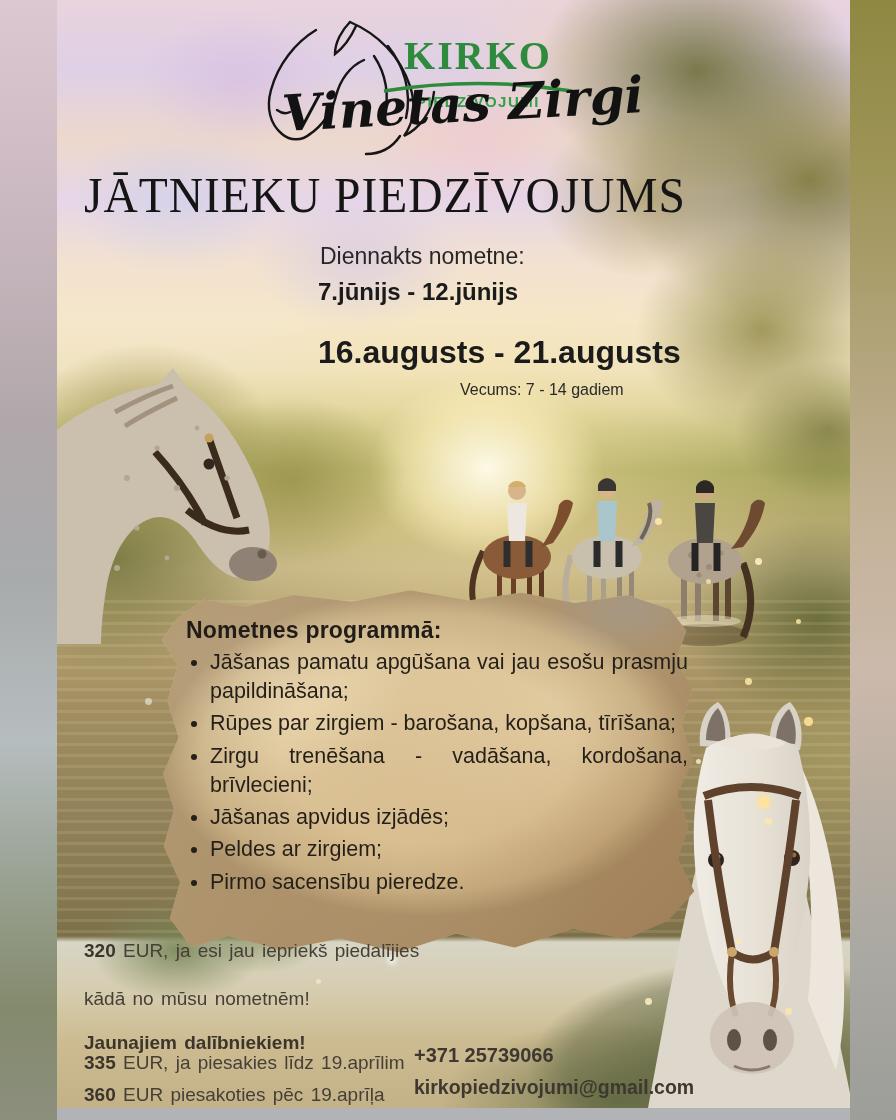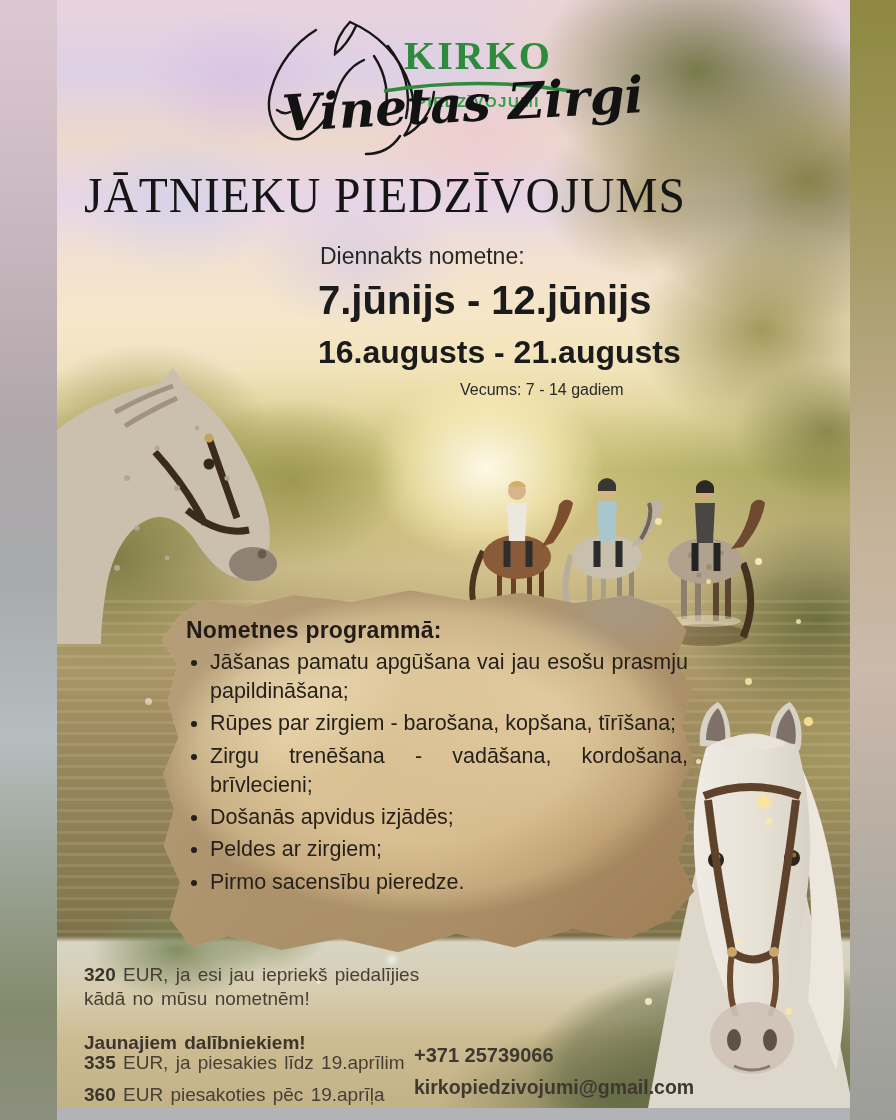--- a/index.html
+++ b/index.html
@@ -86,21 +86,21 @@
     font-weight:bold;font-size:15px;letter-spacing:1.5px;color:#33a04a;}
   .script-name{position:absolute;left:282px;top:84px;width:380px;
     font-family:"DejaVu Serif",serif;font-style:italic;font-weight:600;font-size:50px;
     color:#121212;transform:rotate(-3deg);transform-origin:left center;}
 
   
   .title{position:absolute;left:40px;top:166px;width:690px;text-align:center;
     font-family:"Liberation Serif",serif;font-size:50px;color:#151515;letter-spacing:1px;
     transform:scaleX(.95);}
   .camp-type{position:absolute;left:320px;top:243px;font-size:23px;color:#262626;}
-  .date1{position:absolute;left:318px;top:278px;font-size:40px;font-weight:bold;color:#1b1b1b;}
+  .date1{position:absolute;left:318px;top:278px;font-size:24px;font-weight:bold;color:#1b1b1b;}
   .date2{position:absolute;left:318px;top:334px;font-size:32px;font-weight:bold;color:#1b1b1b;}
   .age{position:absolute;left:460px;top:381px;font-size:16px;color:#2a2a2a;}
 
   
   .parchment{position:absolute;left:163px;top:590px;width:530px;height:362px;
     transform:rotate(-.6deg);
     clip-path:polygon(3% 7%,8% 2%,16% 4%,25% 1%,36% 3%,47% 0%,58% 3%,68% 1%,78% 4%,88% 2%,
       96% 6%,99% 12%,97% 20%,100% 28%,98% 38%,100% 48%,97% 57%,99% 66%,97% 75%,100% 84%,
       95% 92%,87% 97%,77% 94%,66% 99%,55% 95%,44% 100%,33% 96%,22% 99%,12% 95%,5% 98%,
       1% 90%,3% 80%,0% 70%,2% 60%,0% 50%,3% 40%,1% 30%,3% 20%,0% 13%);
@@ -113,21 +113,21 @@
       linear-gradient(135deg,#e6d2a8 0%,#dcc498 40%,#cfb184 75%,#c3a273 100%);}
   .program-heading{position:absolute;left:186px;top:617px;font-size:23px;font-weight:bold;
     color:#211c17;letter-spacing:.2px;}
   .program-list{position:absolute;left:186px;top:648px;width:478px;margin:0;
     padding:0 0 0 24px;color:#241f19;}
   .program-list li{font-size:21.5px;line-height:1.36;margin-bottom:3px;text-align:justify;}
 
   
   .price-line{position:absolute;left:84px;font-size:19px;color:#463f36;word-spacing:2px;}
   .price-line b{font-weight:bold;color:#3c352c;}
-  .pl1{top:964px;}
+  .pl1{top:940px;}
   .pl2{top:988px;}
   .pl3{top:1020px;font-weight:bold;color:#3c352c;margin-top:12px;}
   .pl4{top:1052px;}
   .pl5{top:1084px;}
 
   
   .phone{position:absolute;left:414px;top:1044px;font-size:20px;font-weight:bold;color:#3e3830;}
   .email{position:absolute;left:414px;top:1076px;font-size:19.5px;font-weight:bold;color:#3e3830;}
 
   svg{display:block;}
@@ -291,21 +291,21 @@
   <div class="date1">7.jūnijs - 12.jūnijs</div>
   <div class="date2">16.augusts - 21.augusts</div>
   <div class="age">Vecums: 7 - 14 gadiem</div>
 
   <div class="parchment"></div>
   <div class="program-heading">Nometnes programmā:</div>
   <ul class="program-list">
     <li>Jāšanas pamatu apgūšana vai jau esošu prasmju papildināšana;</li>
     <li>Rūpes par zirgiem - barošana, kopšana, tīrīšana;</li>
     <li>Zirgu trenēšana - vadāšana, kordošana, brīvlecieni;</li>
-    <li>Došanās apvidus izjādēs;</li>
+    <li>Jāšanas apvidus izjādēs;</li>
     <li>Peldes ar zirgiem;</li>
     <li>Pirmo sacensību pieredze.</li>
   </ul>
 
   <div class="price-line pl1">
     <b>320</b>
     <span>EUR, ja esi jau iepriekš piedalījies</span>
   </div>
   <div class="price-line pl2">kādā no mūsu nometnēm!</div>
   <div class="price-line pl3">Jaunajiem dalībniekiem!</div>

